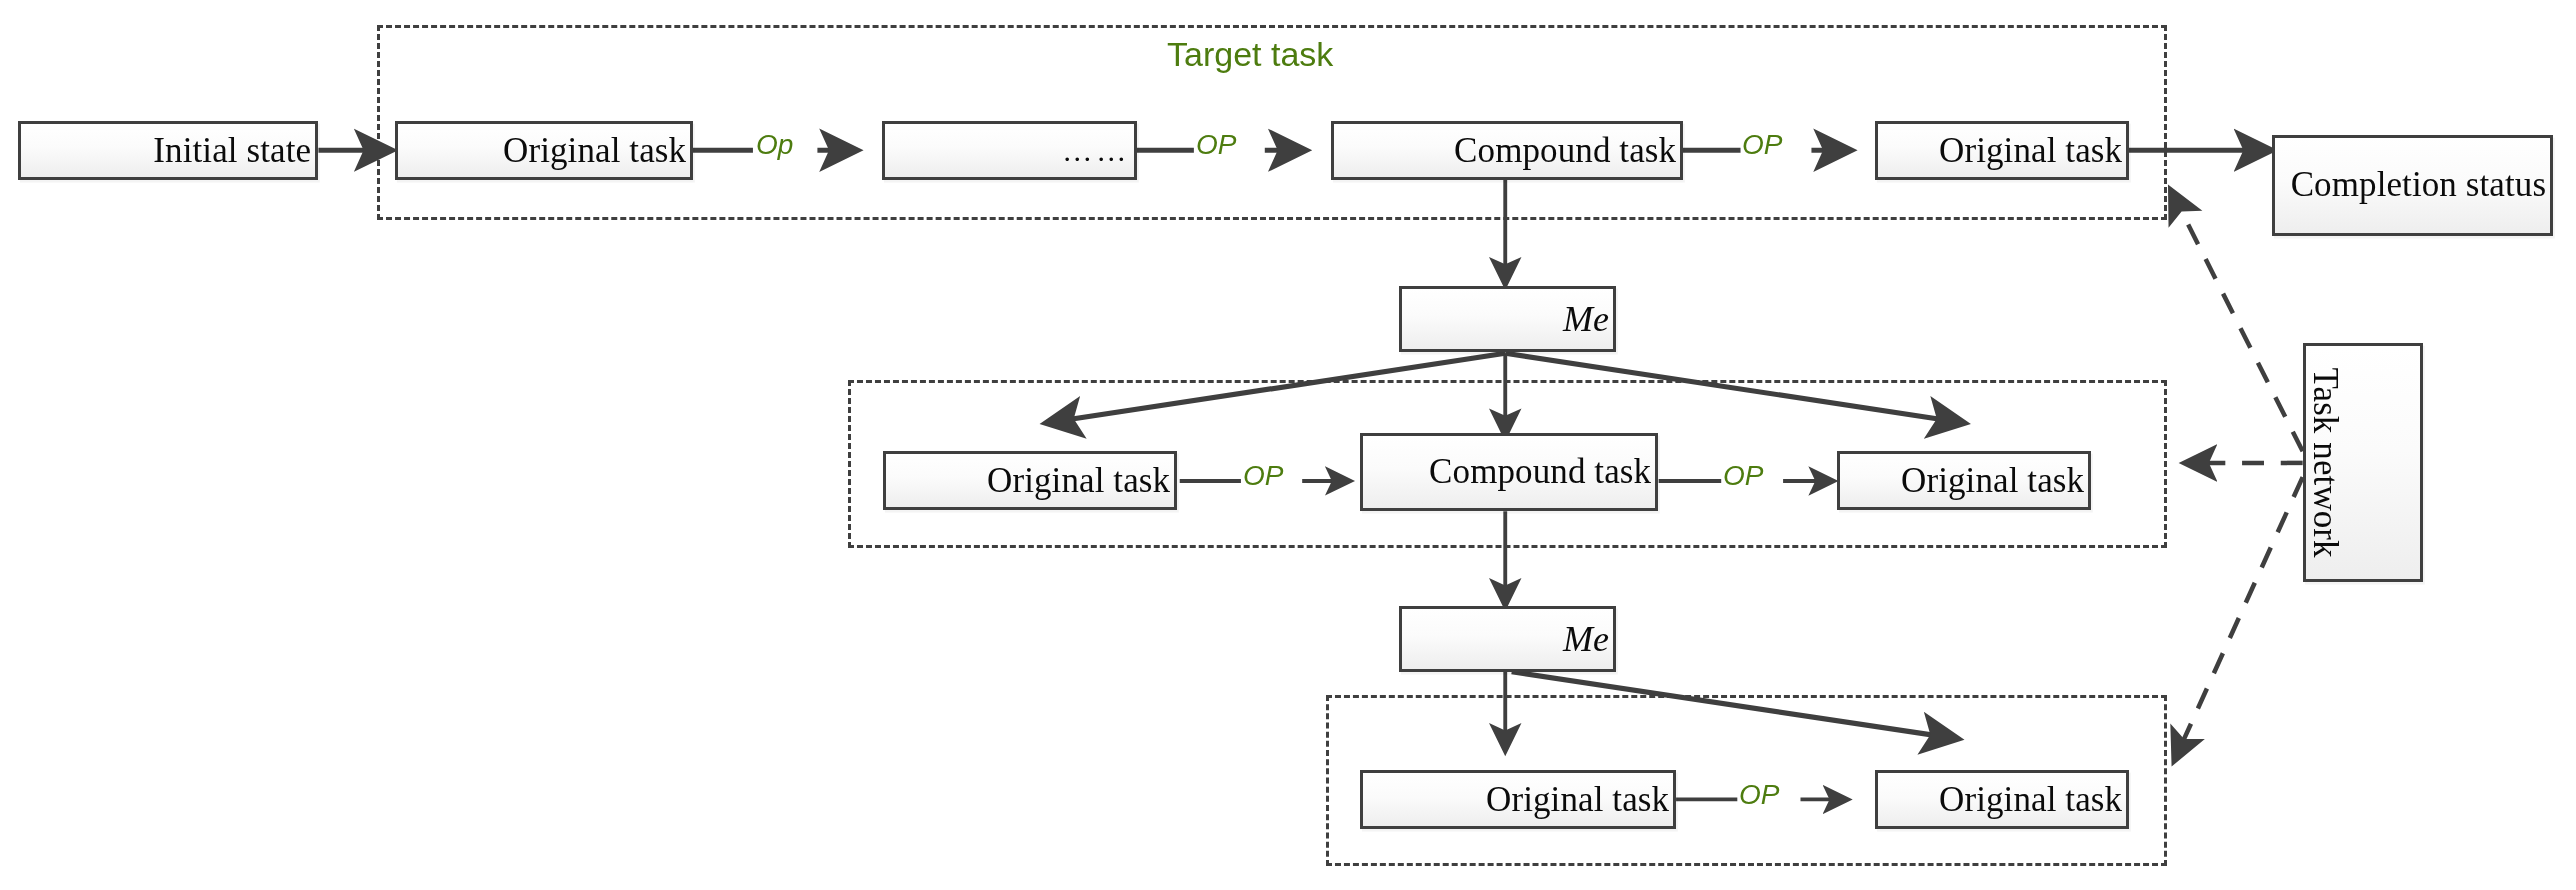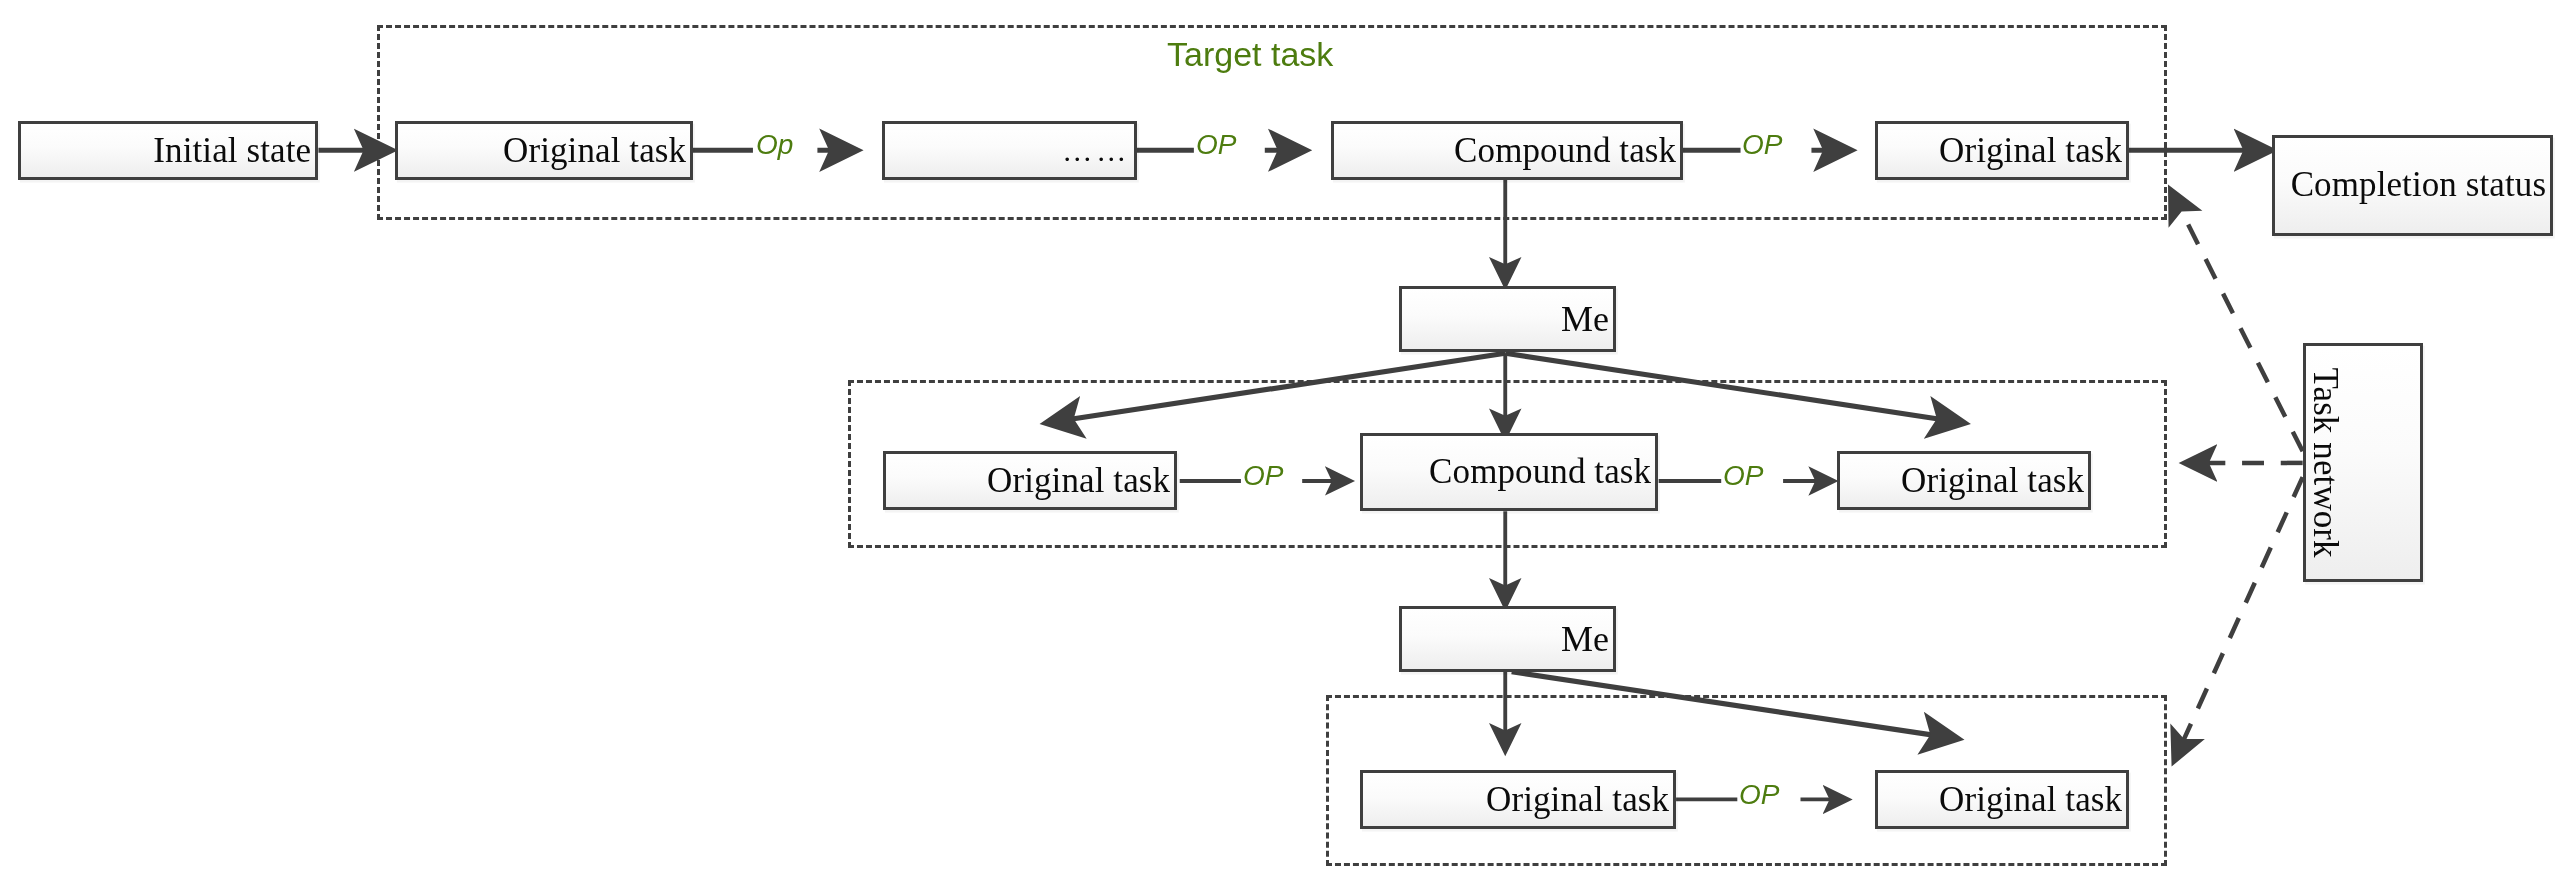--- a/index.html
+++ b/index.html
@@ -15,21 +15,21 @@
     display:flex;align-items:center;justify-content:flex-end;
     text-align:center;
     color:#0b0b0b;
     font-family:"Liberation Serif",serif;
     font-size:35px;
     line-height:1.12;
     letter-spacing:0.1px;
     box-shadow:1.9px 2.6px 0 rgba(0,0,0,0.045);
     z-index:5;
   }
-  .node.italic{font-size:36px;}
+  .node.italic{font-style:italic;font-size:36px;}
   .node.two-line{line-height:1.22;}
   .node .label{display:block;padding:0 3.9px;}
   .vert-wrap{
     transform:rotate(90deg);
     white-space:nowrap;
     font-size:35px;
     line-height:1.12;
     text-align:center;
   }
 

